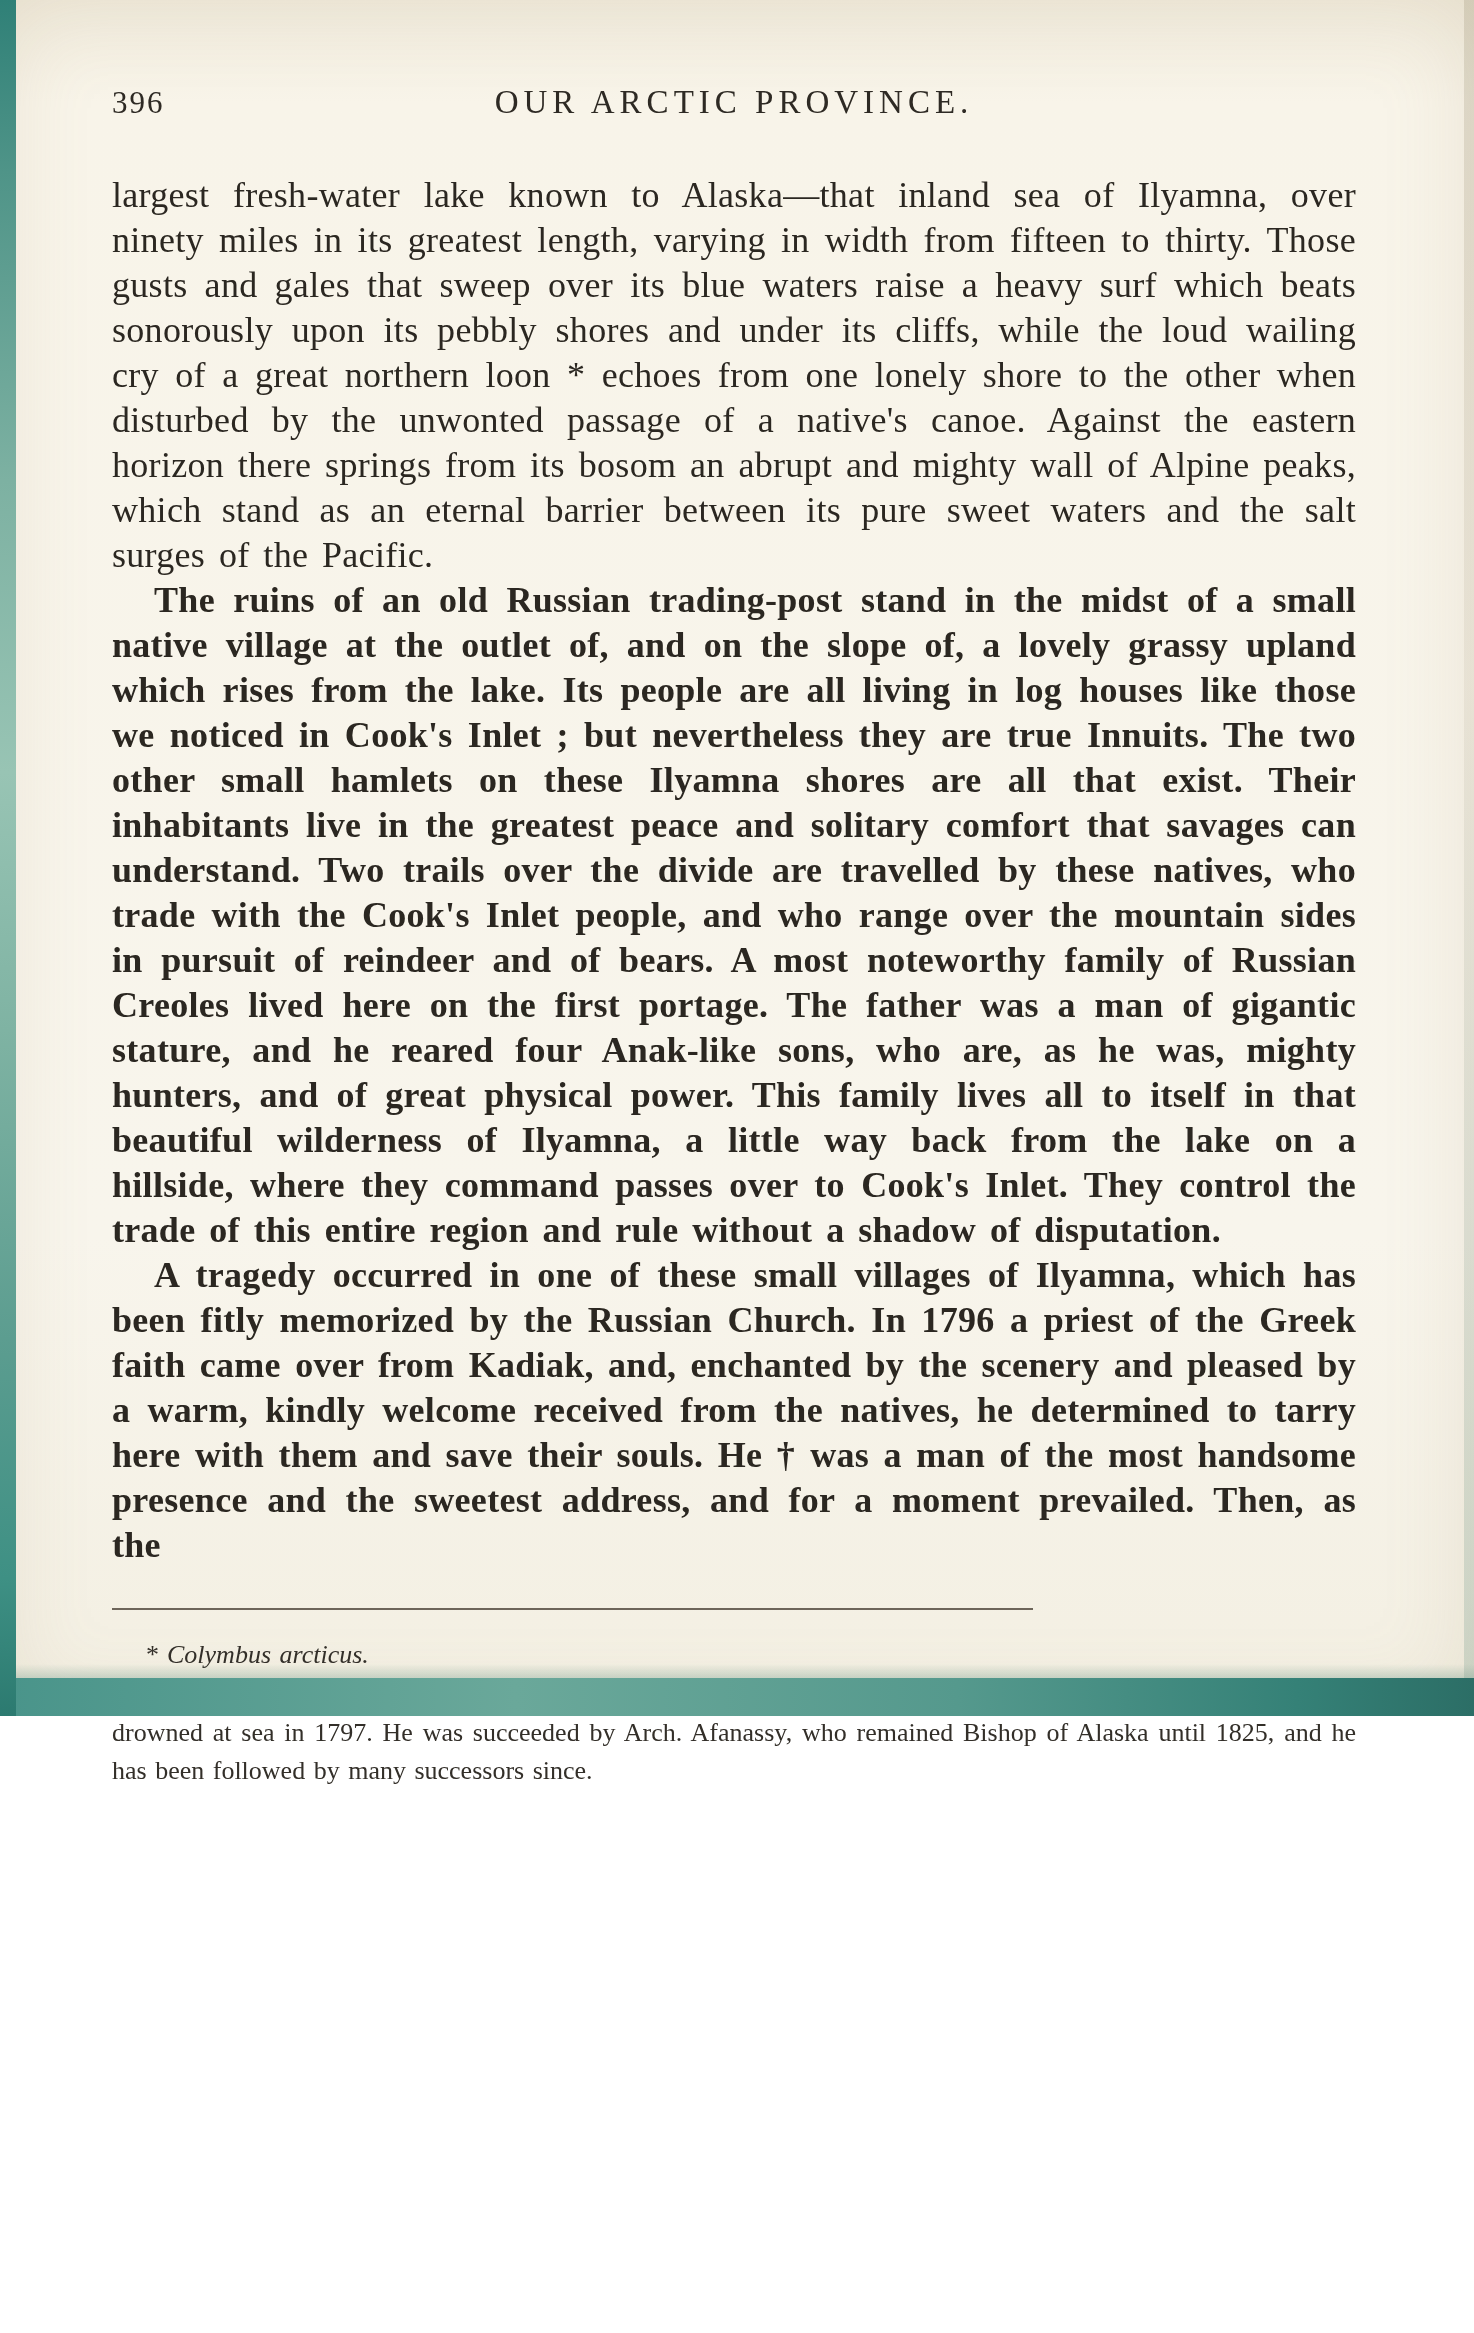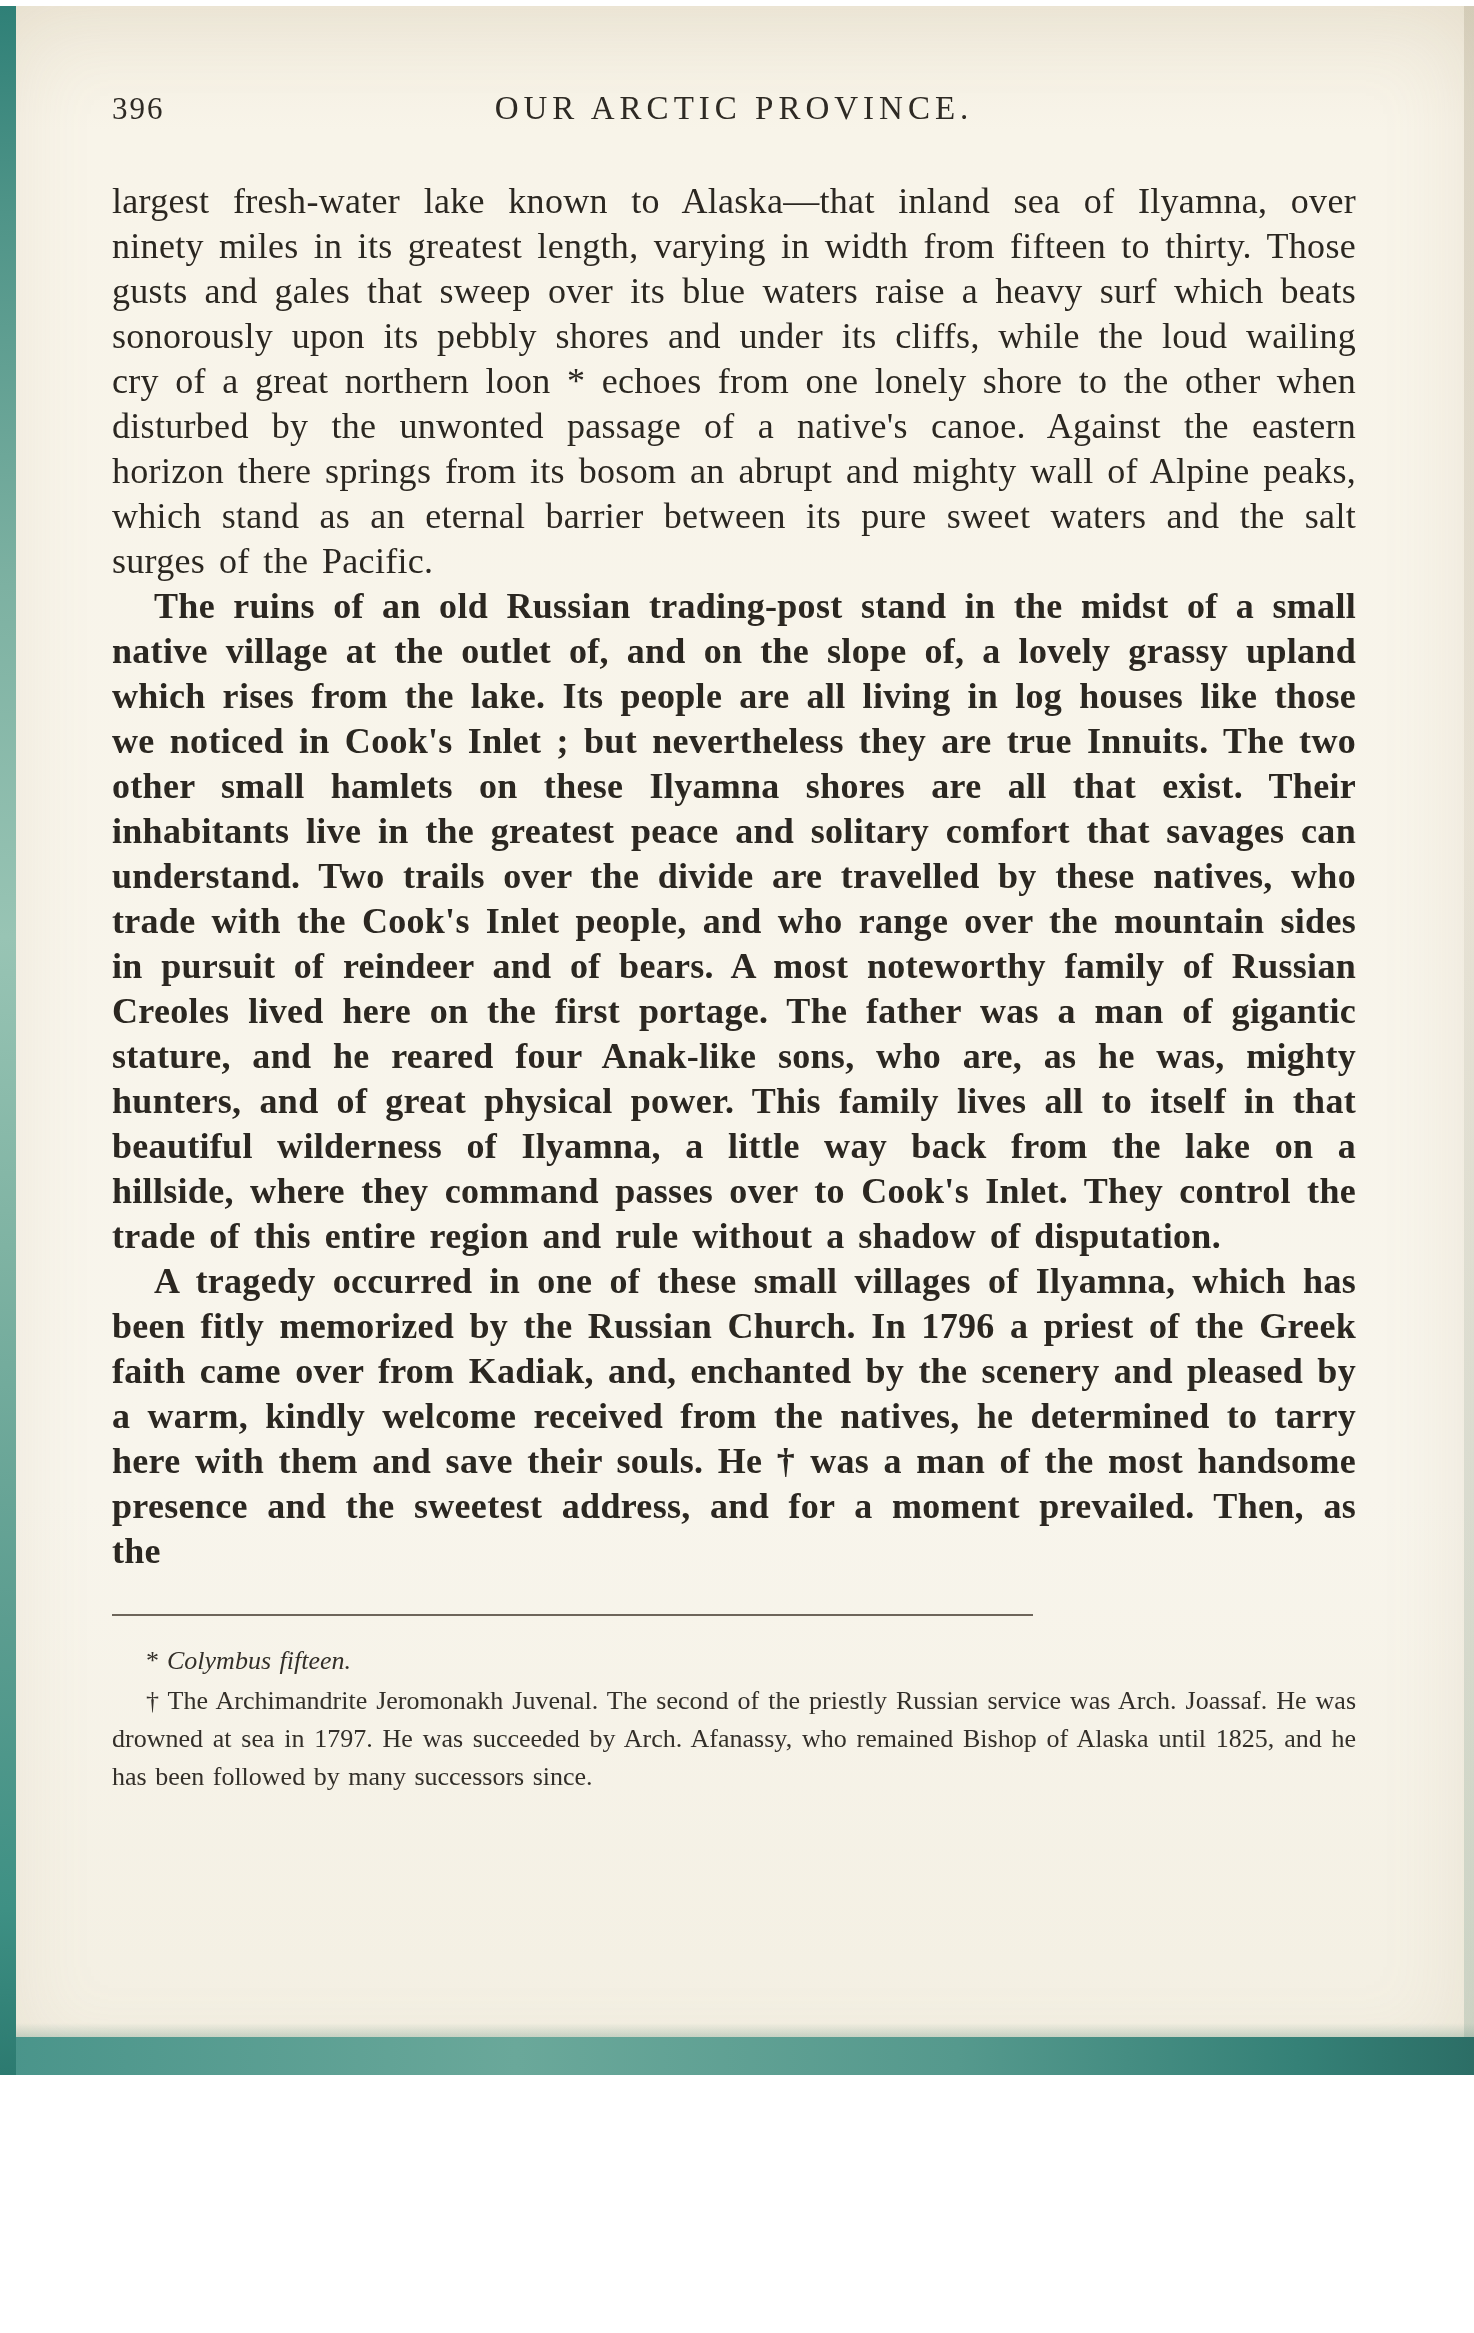--- a/index.html
+++ b/index.html
@@ -7,25 +7,24 @@
   html, body {
     width: 1474px;
     height: 2333px;
     overflow: hidden;
     font-family: "Liberation Serif", "DejaVu Serif", serif;
   }
 
   .scan-page {
     position: relative;
     width: 1474px;
-    height: 2069px;
+    height: 1716px;
     background: linear-gradient(180deg, #f2eddf 0%, #f8f4e9 6%, #f8f5ec 72%, #f3efe2 100%);
     box-shadow: inset 0 0 90px rgba(165, 145, 105, 0.18);
     color: #2b2721;
-    margin-top: 6px;
   }
 
   
   .edge-left {
     position: absolute;
     left: 0; top: 0;
     width: 16px; height: 100%;
     background: linear-gradient(180deg,
       #2f8077 0%, #4f9488 10%, #7db1a2 28%, #98c4b4 45%,
       #7fb3a3 60%, #5c9d90 78%, #3e9084 92%, #2c7a70 100%);
@@ -137,21 +136,21 @@
     <main class="text-block">
       <p class="para">largest fresh-water lake known to Alaska—that inland sea of Ilyamna, over ninety miles in its greatest length, varying in width from fifteen to thirty. Those gusts and gales that sweep over its blue waters raise a heavy surf which beats sonorously upon its pebbly shores and under its cliffs, while the loud wailing cry of a great northern loon * echoes from one lonely shore to the other when disturbed by the unwonted passage of a native's canoe. Against the eastern horizon there springs from its bosom an abrupt and mighty wall of Alpine peaks, which stand as an eternal barrier between its pure sweet waters and the salt surges of the Pacific.</p>
       <p class="para indent">The ruins of an old Russian trading-post stand in the midst of a small native village at the outlet of, and on the slope of, a lovely grassy upland which rises from the lake. Its people are all living in log houses like those we noticed in Cook's Inlet ; but nevertheless they are true Innuits. The two other small hamlets on these Ilyamna shores are all that exist. Their inhabitants live in the greatest peace and solitary comfort that savages can understand. Two trails over the divide are travelled by these natives, who trade with the Cook's Inlet people, and who range over the mountain sides in pursuit of reindeer and of bears. A most noteworthy family of Russian Creoles lived here on the first portage. The father was a man of gigantic stature, and he reared four Anak-like sons, who are, as he was, mighty hunters, and of great physical power. This family lives all to itself in that beautiful wilderness of Ilyamna, a little way back from the lake on a hillside, where they command passes over to Cook's Inlet. They control the trade of this entire region and rule without a shadow of disputation.</p>
       <p class="para indent">A tragedy occurred in one of these small villages of Ilyamna, which has been fitly memorized by the Russian Church. In 1796 a priest of the Greek faith came over from Kadiak, and, enchanted by the scenery and pleased by a warm, kindly welcome received from the natives, he determined to tarry here with them and save their souls. He † was a man of the most handsome presence and the sweetest address, and for a moment prevailed. Then, as the</p>
     </main>
 
     <hr class="footnote-rule">
 
     <section class="footnotes">
       <p class="footnote">
-        <span class="footnote-marker">*</span><span class="italic">Colymbus fifteen.</span>
+        <span class="footnote-marker">*</span><span class="italic">Colymbus arcticus.</span>
       </p>
       <p class="footnote">
         <span class="footnote-marker">†</span><span>The Archimandrite Jeromonakh Juvenal. The second of the priestly Russian service was Arch. Joassaf. He was drowned at sea in 1797. He was succeeded by Arch. Afanassy, who remained Bishop of Alaska until 1825, and he has been followed by many successors since.</span>
       </p>
     </section>
 
   </div>
 </div>
 
 </body></html>

